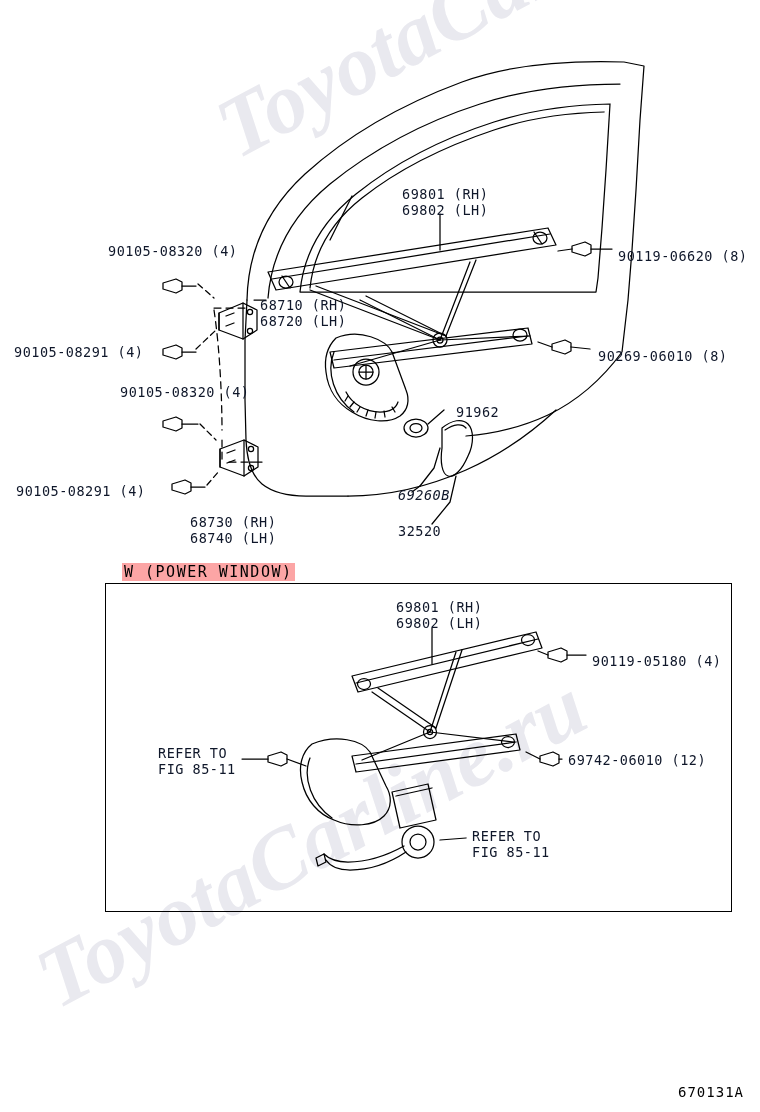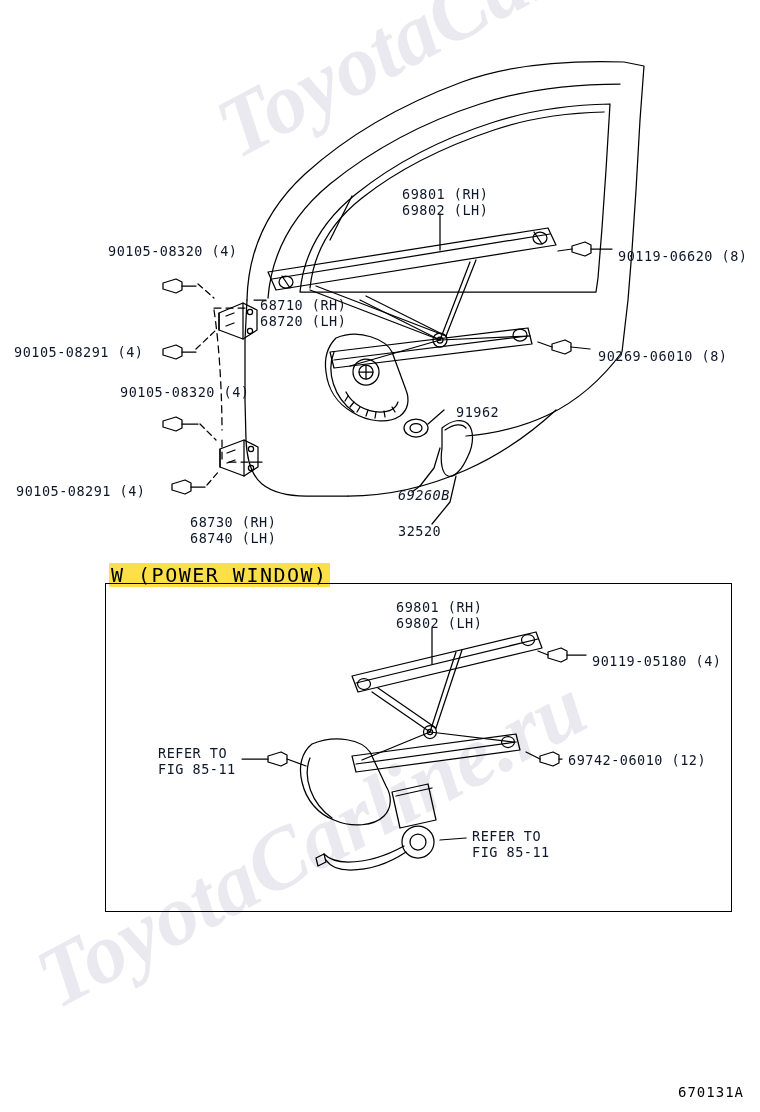--- a/index.html
+++ b/index.html
@@ -69,25 +69,25 @@
     position: absolute;
     left: 105px;
     top: 583px;
     width: 625px;
     height: 327px;
     border: 1.3px solid #000;
     background: transparent;
   }
   .pw-title {
     position: absolute;
-    left: 109px;
+    left: 122px;
     top: 563px;
-    font-size: 20px;
+    font-size: 15px;
     letter-spacing: 1.5px;
-    background: #fde047;
+    background: #fca5a5;
     padding: 0 2px;
   }
 </style>
 </head>
 <body>
 
 <div id="page">
 
   <div class="wm" id="wm1">ToyotaCarline.ru</div>
   <div class="wm" id="wm2">ToyotaCarline.ru</div>

